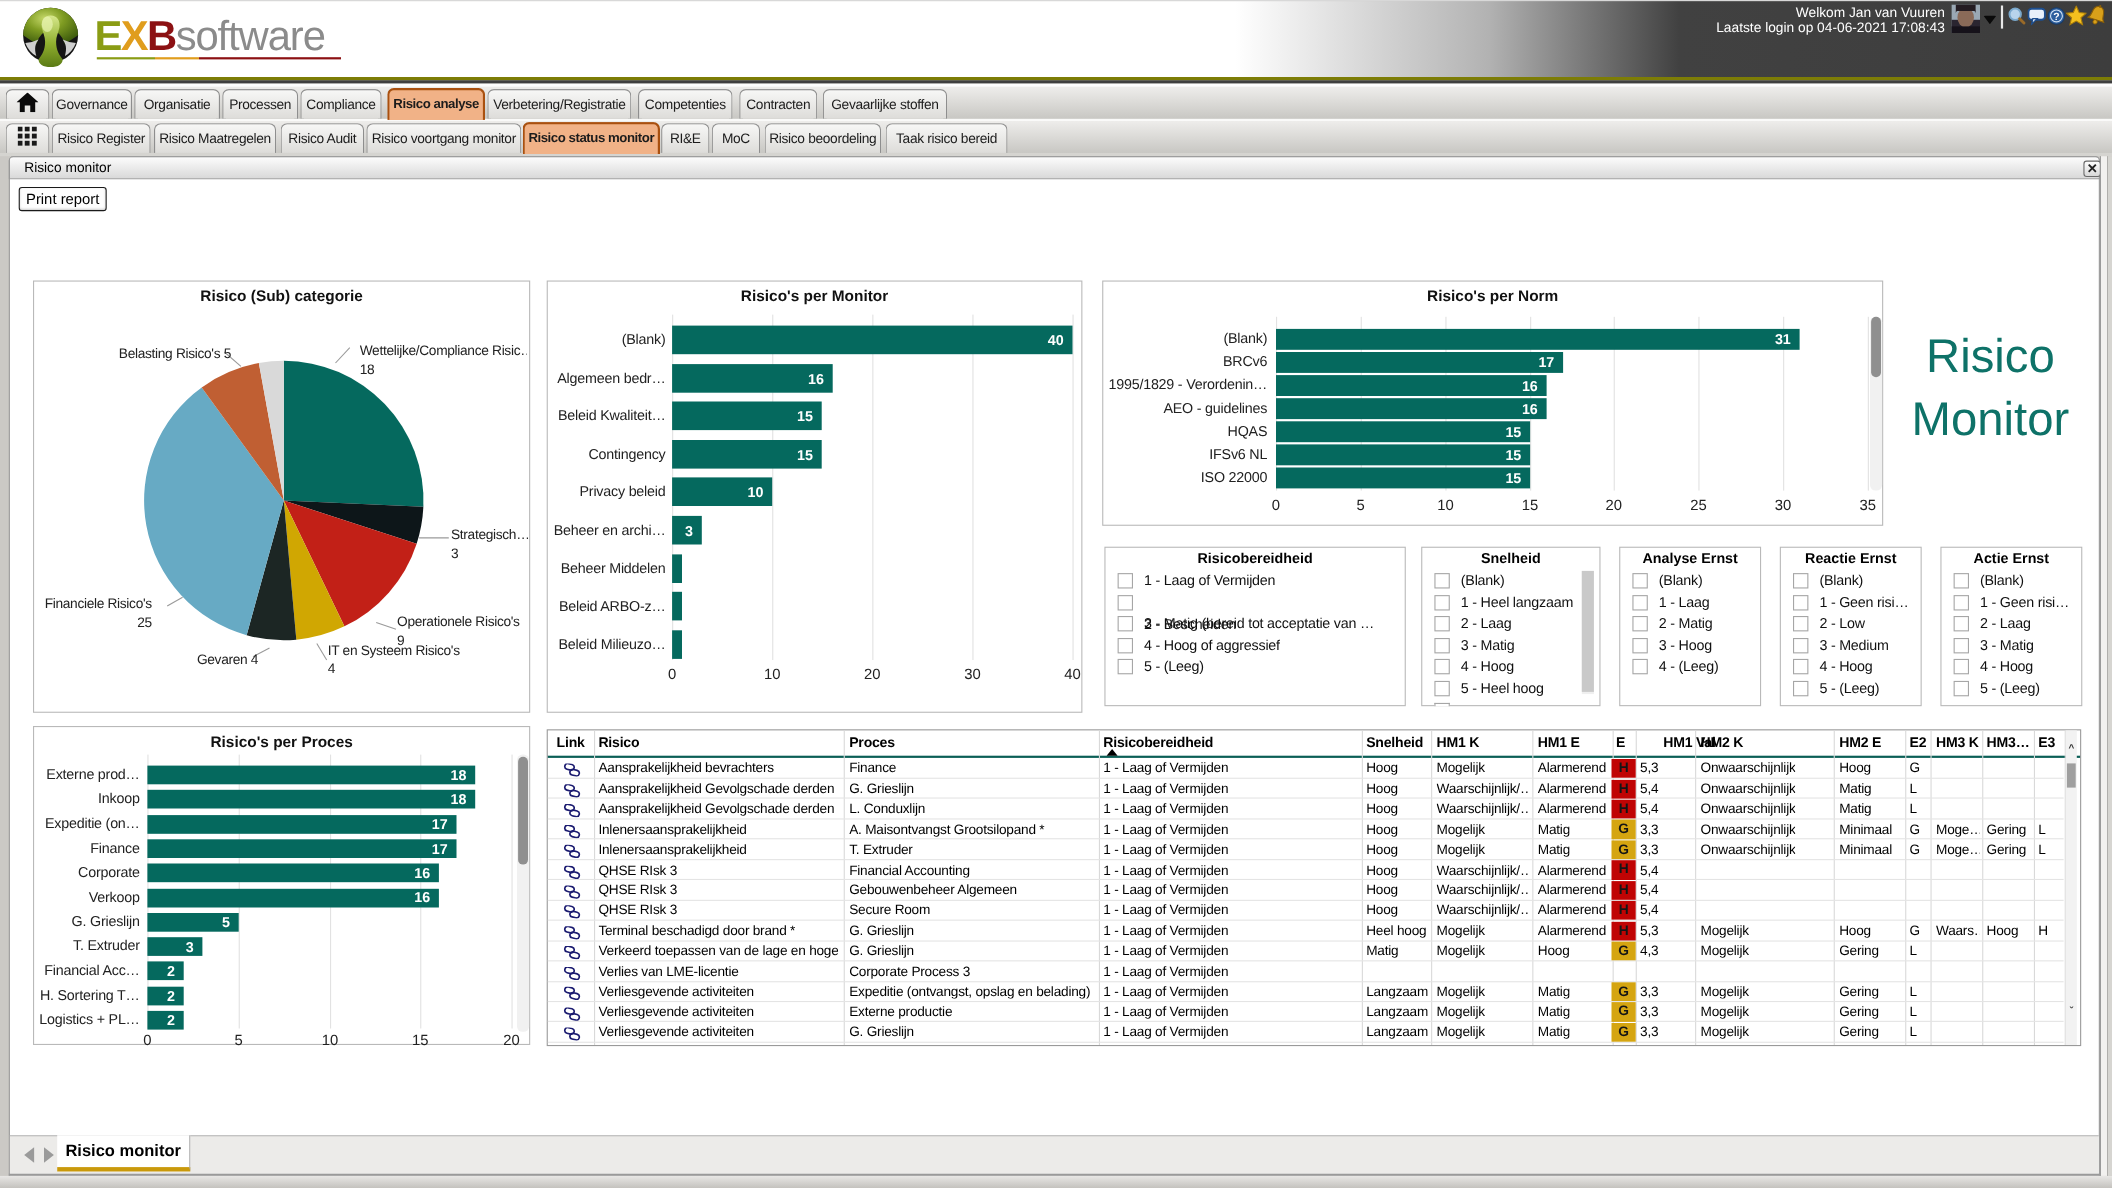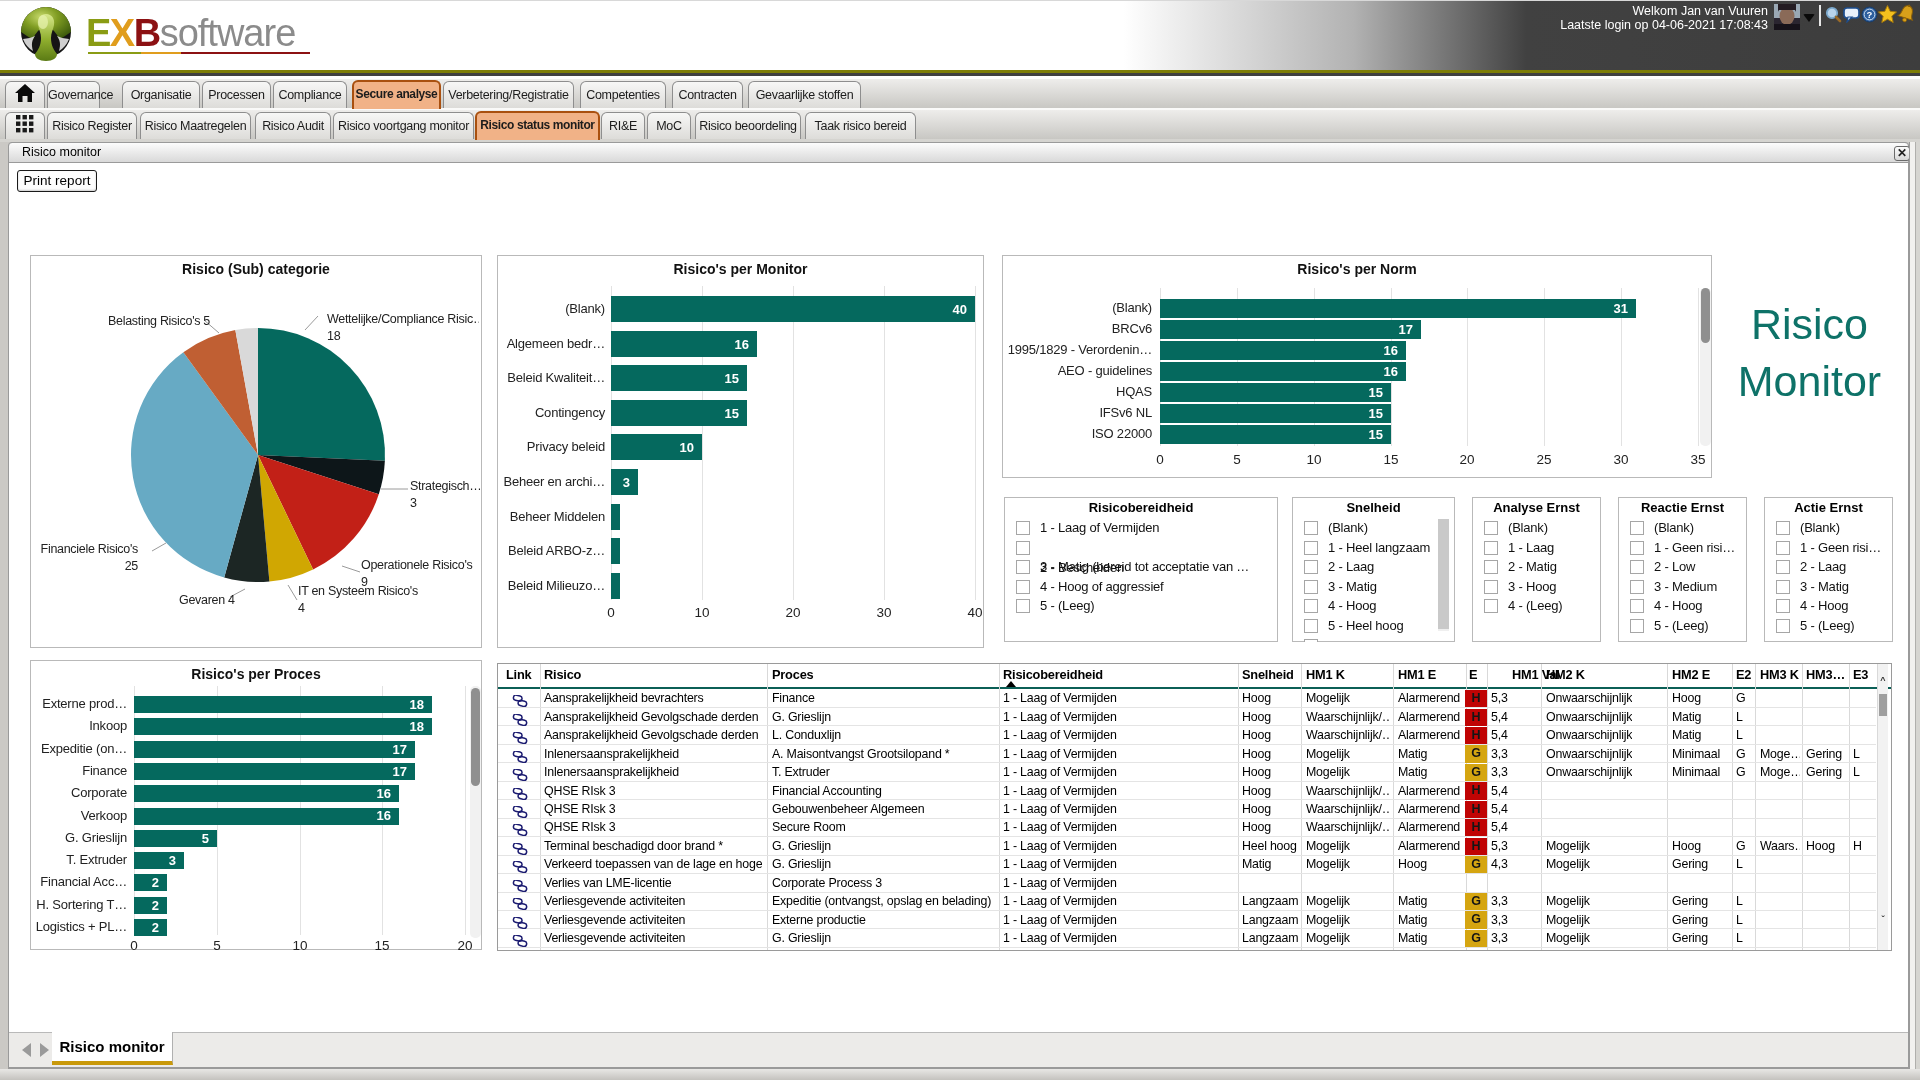--- a/index.html
+++ b/index.html
@@ -92,25 +92,25 @@
       <rect x="0.0" y="0.0" width="4.4" height="4.4" fill="#1a1a1a"></rect>
       <rect x="6.5" y="0.0" width="4.4" height="4.4" fill="#1a1a1a"></rect>
       <rect x="13.0" y="0.0" width="4.4" height="4.4" fill="#1a1a1a"></rect>
       <rect x="0.0" y="6.5" width="4.4" height="4.4" fill="#1a1a1a"></rect>
       <rect x="6.5" y="6.5" width="4.4" height="4.4" fill="#1a1a1a"></rect>
       <rect x="13.0" y="6.5" width="4.4" height="4.4" fill="#1a1a1a"></rect>
       <rect x="0.0" y="13.0" width="4.4" height="4.4" fill="#1a1a1a"></rect>
       <rect x="6.5" y="13.0" width="4.4" height="4.4" fill="#1a1a1a"></rect>
       <rect x="13.0" y="13.0" width="4.4" height="4.4" fill="#1a1a1a"></rect>
     </svg></div>
-<div class="tab" style="left:47px;top:81px;width:53px;">Governance</div>
+<div class="tab" style="left:47px;top:81px;width:73px;">Governance</div>
 <div class="tab" style="left:122px;top:81px;width:78px;">Organisatie</div>
 <div class="tab" style="left:202px;top:81px;width:69px;">Processen</div>
 <div class="tab" style="left:273px;top:81px;width:74px;">Compliance</div>
-<div class="tab act" style="left:352px;top:80px;width:89px;">Secure analyse</div>
+<div class="tab act" style="left:352px;top:80px;width:89px;">Risico analyse</div>
 <div class="tab" style="left:443px;top:81px;width:131px;">Verbetering/Registratie</div>
 <div class="tab" style="left:580px;top:81px;width:86px;">Competenties</div>
 <div class="tab" style="left:672px;top:81px;width:71px;">Contracten</div>
 <div class="tab" style="left:748px;top:81px;width:113px;">Gevaarlijke stoffen</div>
 <div class="tab" style="left:47px;top:112px;width:90px;">Risico Register</div>
 <div class="tab" style="left:140px;top:112px;width:111px;">Risico Maatregelen</div>
 <div class="tab" style="left:255px;top:112px;width:76px;">Risico Audit</div>
 <div class="tab" style="left:333px;top:112px;width:141px;">Risico voortgang monitor</div>
 <div class="tab act" style="left:475px;top:111px;width:125px;">Risico status monitor</div>
 <div class="tab" style="left:601px;top:112px;width:44px;">RI&amp;E</div>

